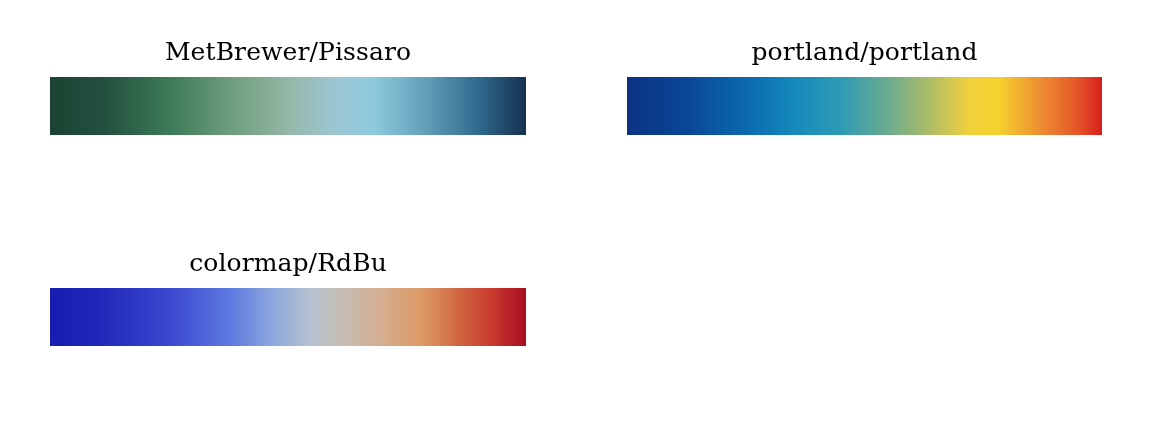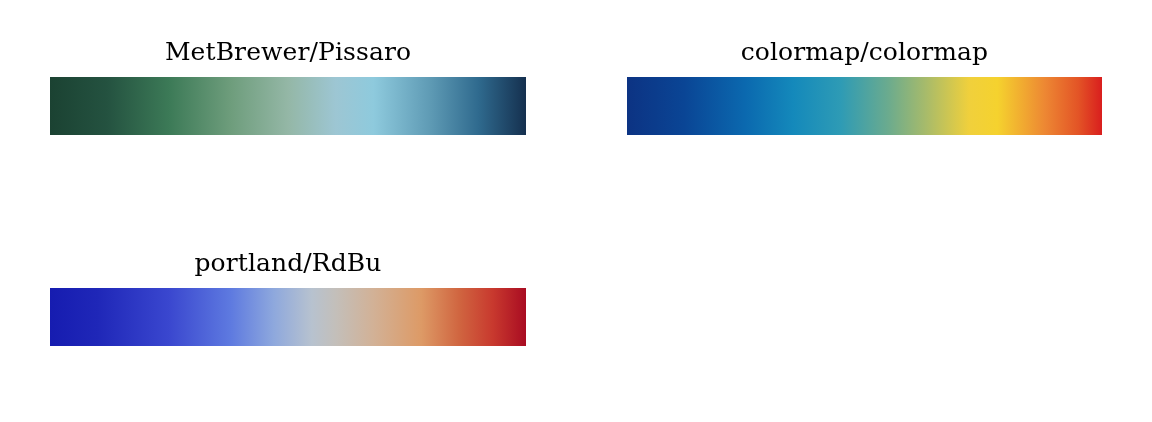--- a/index.html
+++ b/index.html
@@ -63,23 +63,23 @@
 <body>
 
 <div id="colormap-grid">
 
   <div class="colormap-cell cell-r0 cell-c0">
     <div class="colormap-title">MetBrewer/Pissaro</div>
     <div class="colormap-bar" style="background: linear-gradient(to right, rgb(27, 66, 50) 0%, rgb(36, 82, 64) 12%, rgb(60, 122, 87) 25%, rgb(110, 157, 124) 38%, rgb(148, 183, 166) 50%, rgb(157, 198, 211) 60%, rgb(142, 202, 221) 68%, rgb(94, 154, 180) 80%, rgb(47, 106, 142) 90%, rgb(21, 48, 79) 100%);"></div>
   </div>
 
   <div class="colormap-cell cell-r0 cell-c1">
-    <div class="colormap-title">colormap/colormap</div>
+    <div class="colormap-title">portland/portland</div>
     <div class="colormap-bar" style="background: linear-gradient(to right, rgb(12, 51, 131) 0%, rgb(10, 69, 149) 12%, rgb(11, 105, 175) 25%, rgb(20, 137, 187) 35%, rgb(46, 155, 181) 45%, rgb(107, 171, 142) 55%, rgb(168, 187, 106) 63%, rgb(240, 208, 60) 72%, rgb(245, 210, 46) 78%, rgb(237, 135, 51) 88%, rgb(227, 84, 38) 95%, rgb(217, 30, 30) 100%);"></div>
   </div>
 
   <div class="colormap-cell cell-r1 cell-c0">
-    <div class="colormap-title">portland/RdBu</div>
+    <div class="colormap-title">colormap/RdBu</div>
     <div class="colormap-bar" style="background: linear-gradient(to right, rgb(22, 28, 176) 0%, rgb(31, 39, 184) 10%, rgb(58, 71, 207) 25%, rgb(94, 122, 224) 38%, rgb(142, 168, 221) 47%, rgb(183, 194, 207) 55%, rgb(195, 191, 186) 60%, rgb(210, 177, 150) 68%, rgb(221, 154, 102) 78%, rgb(208, 101, 64) 86%, rgb(200, 57, 46) 93%, rgb(169, 12, 34) 100%);"></div>
   </div>
 
 
 </div>
 
 </body></html>

